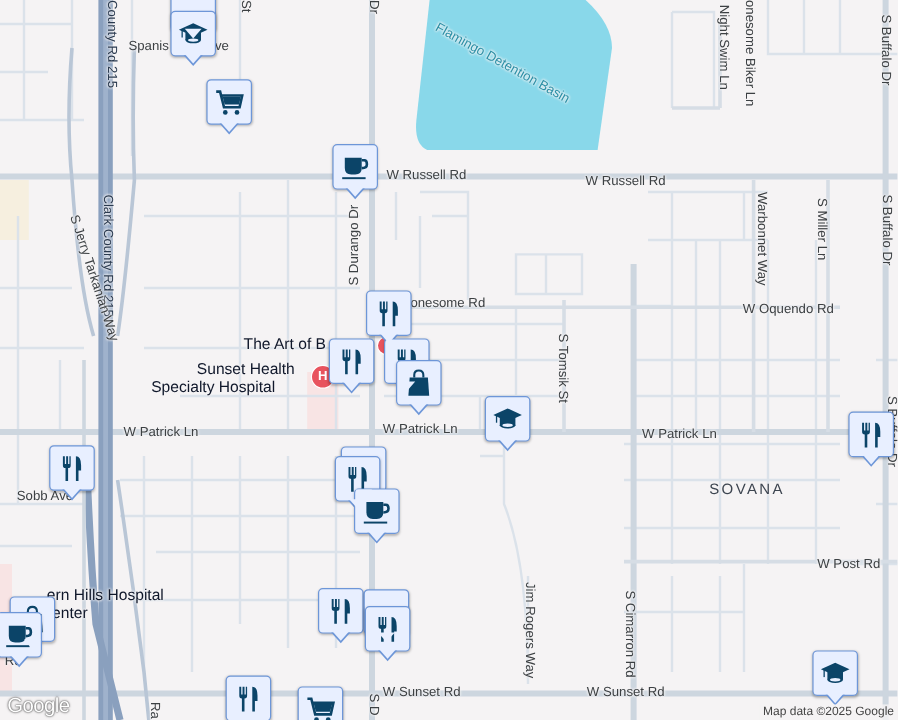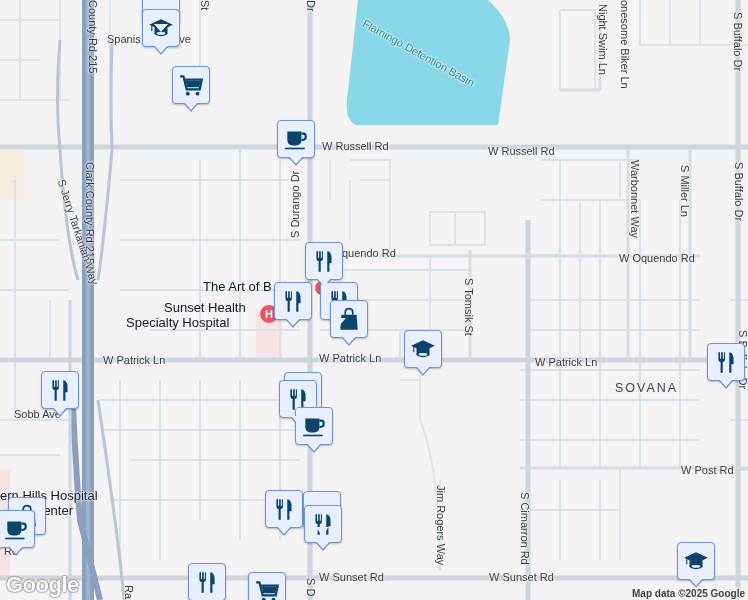--- a/index.html
+++ b/index.html
@@ -9,22 +9,22 @@
   .vlbl{transform-origin:0 0;transform:rotate(90deg);}
   .poi-red{color:#0f172a;font-size:13px;}
   .hwy{color:#2a3a4f;font-weight:400;}
   .water-lbl{color:#2a8fa6;font-size:11px;}
   .district{font-size:12.5px;letter-spacing:2px;color:#3d4550;}
   .pin{position:absolute;width:36px;height:36px;background:#e8efff;border:1px solid #6d96d8;border-radius:4px;box-shadow:0 1px 2px rgba(0,0,0,.25);display:flex;align-items:center;justify-content:center;}
   .pin::after{content:"";position:absolute;left:50%;bottom:-9px;margin-left:-8px;width:0;height:0;border-left:8px solid transparent;border-right:8px solid transparent;border-top:9px solid #6d96d8;}
   .pin::before{content:"";position:absolute;left:50%;bottom:-7px;margin-left:-7px;width:0;height:0;border-left:7px solid transparent;border-right:7px solid transparent;border-top:8px solid #e8efff;z-index:1;}
   .pin svg{width:26px;height:26px;}
   .hosp{position:absolute;width:18px;height:18px;border-radius:50%;background:#e8535e;color:#fff;font-size:11px;font-weight:bold;display:flex;align-items:center;justify-content:center;border:1px solid #fff;}
-  .attrib{position:absolute;right:0;bottom:0;font-size:10px;color:#444;background:rgba(245,243,244,.8);padding:1px 3px;font-weight:bold;}
-  .glogo{position:absolute;left:6px;bottom:2px;font-size:22px;font-weight:bold;color:#fff;letter-spacing:-0.5px;text-shadow:0 0 2px #555,0 0 1px #333;}
+  .attrib{position:absolute;right:0;bottom:0;font-size:10px;color:#444;background:rgba(245,243,244,.8);padding:1px 3px;}
+  .glogo{position:absolute;left:6px;bottom:2px;font-size:17px;font-weight:normal;color:#fff;letter-spacing:-0.5px;text-shadow:0 0 2px #555,0 0 1px #333;}
 </style>
 </head>
 <body>
 
 <div id="map">
   <svg width="748" height="600" style="position:absolute;left:0;top:0">
 
     <rect x="0" y="150" width="24" height="50" fill="#f6efdf"></rect>
 
     <rect x="256" y="310" width="26" height="48" fill="#f8e4e4"></rect>
@@ -74,27 +74,27 @@
       <path d="M88,0 L88,600" stroke="#9fb2cc" stroke-width="4"></path>
       <path d="M60,40 Q55,100 60,150 Q66,240 78,280" stroke="#b9c6d6" stroke-width="3"></path>
       <path d="M112,40 Q110,100 112,150 Q104,240 98,280" stroke="#b9c6d6" stroke-width="3"></path>
       <path d="M72,380 Q75,460 80,520 Q90,560 100,600" stroke="#8aa0be" stroke-width="6"></path>
       <path d="M98,400 Q110,480 120,560 L124,600" stroke="#b9c6d6" stroke-width="3"></path>
       <path d="M70,300 V600" stroke="#cdd6df" stroke-width="3"></path>
     </g>
   </svg>
 
   <span class="lbl water-lbl" style="left:366px;top:18px;transform:rotate(29deg);transform-origin:0 0;">Flamingo Detention Basin</span>
-  <span class="lbl district" style="left:591px;top:382px;margin-left:24px;">SOVANA</span>
+  <span class="lbl district" style="left:591px;top:402px;">SOVANA</span>
 
   <span class="lbl" style="left:107px;top:34px;text-align:center;">Spanis</span>
   <span class="lbl" style="left:172px;top:34px;">Ave</span>
   <span class="lbl" style="left:322px;top:141px;">W Russell Rd</span>
   <span class="lbl" style="left:488px;top:146px;">W Russell Rd</span>
-  <span class="lbl" style="left:342px;top:248px;">quendo Rd</span>
+  <span class="lbl" style="left:342px;top:248px;">onesome Rd</span>
   <span class="lbl" style="left:619px;top:253px;">W Oquendo Rd</span>
   <span class="lbl" style="left:103px;top:355px;">W Patrick Ln</span>
   <span class="lbl" style="left:319px;top:353px;">W Patrick Ln</span>
   <span class="lbl" style="left:535px;top:357px;">W Patrick Ln</span>
   <span class="lbl" style="left:14px;top:409px;">Sobb Ave</span>
   <span class="lbl" style="left:681px;top:465px;">W Post Rd</span>
   <span class="lbl" style="left:4px;top:546px;">Rd</span>
   <span class="lbl" style="left:319px;top:572px;">W Sunset Rd</span>
   <span class="lbl" style="left:489px;top:572px;">W Sunset Rd</span>
 
@@ -115,21 +115,21 @@
   <span class="lbl vlbl" style="left:608px;top:4px;">Night Swim Ln</span>
   <span class="lbl vlbl" style="left:630px;top:0px;">onesome Biker Ln</span>
   <span class="lbl vlbl" style="left:210px;top:0px;">St</span>
   <span class="lbl vlbl" style="left:134px;top:585px;">Ra</span>
 
   <span class="lbl poi-red" style="left:203px;top:280px;">The Art of B</span>
   <span class="lbl poi-red" style="left:164px;top:301px;">Sunset Health</span>
   <span class="lbl poi-red" style="left:126px;top:316px;">Specialty Hospital</span>
   <div class="hosp" style="left:259px;top:304px;">H</div>
   <div class="hosp" style="left:314px;top:280px;width:14px;height:14px;"></div>
-  <span class="lbl poi-red" style="left:0px;top:489px;">ern Hills Hospital</span>
+  <span class="lbl poi-red" style="left:0px;top:489px;padding-left:39px;">ern Hills Hospital</span>
   <span class="lbl poi-red" style="left:34px;top:504px;">Center</span>
 
   <div class="pin" style="left:142px;top:-12px;"></div>
   <div class="pin" style="left:142px;top:9px;">
       <svg viewBox="0 0 24 24">
         <path d="M12,4 L23,9 L12,14 L1,9 Z" fill="#0b4468"></path>
         <ellipse cx="12" cy="17" rx="6" ry="2.5" fill="#0b4468"></ellipse>
         <rect x="6" y="11" width="12" height="6" fill="#0b4468"></rect>
         <ellipse cx="12" cy="17" rx="4" ry="1.3" fill="#e8efff"></ellipse>
         <rect x="3" y="9" width="1" height="6" fill="#0b4468"></rect>

